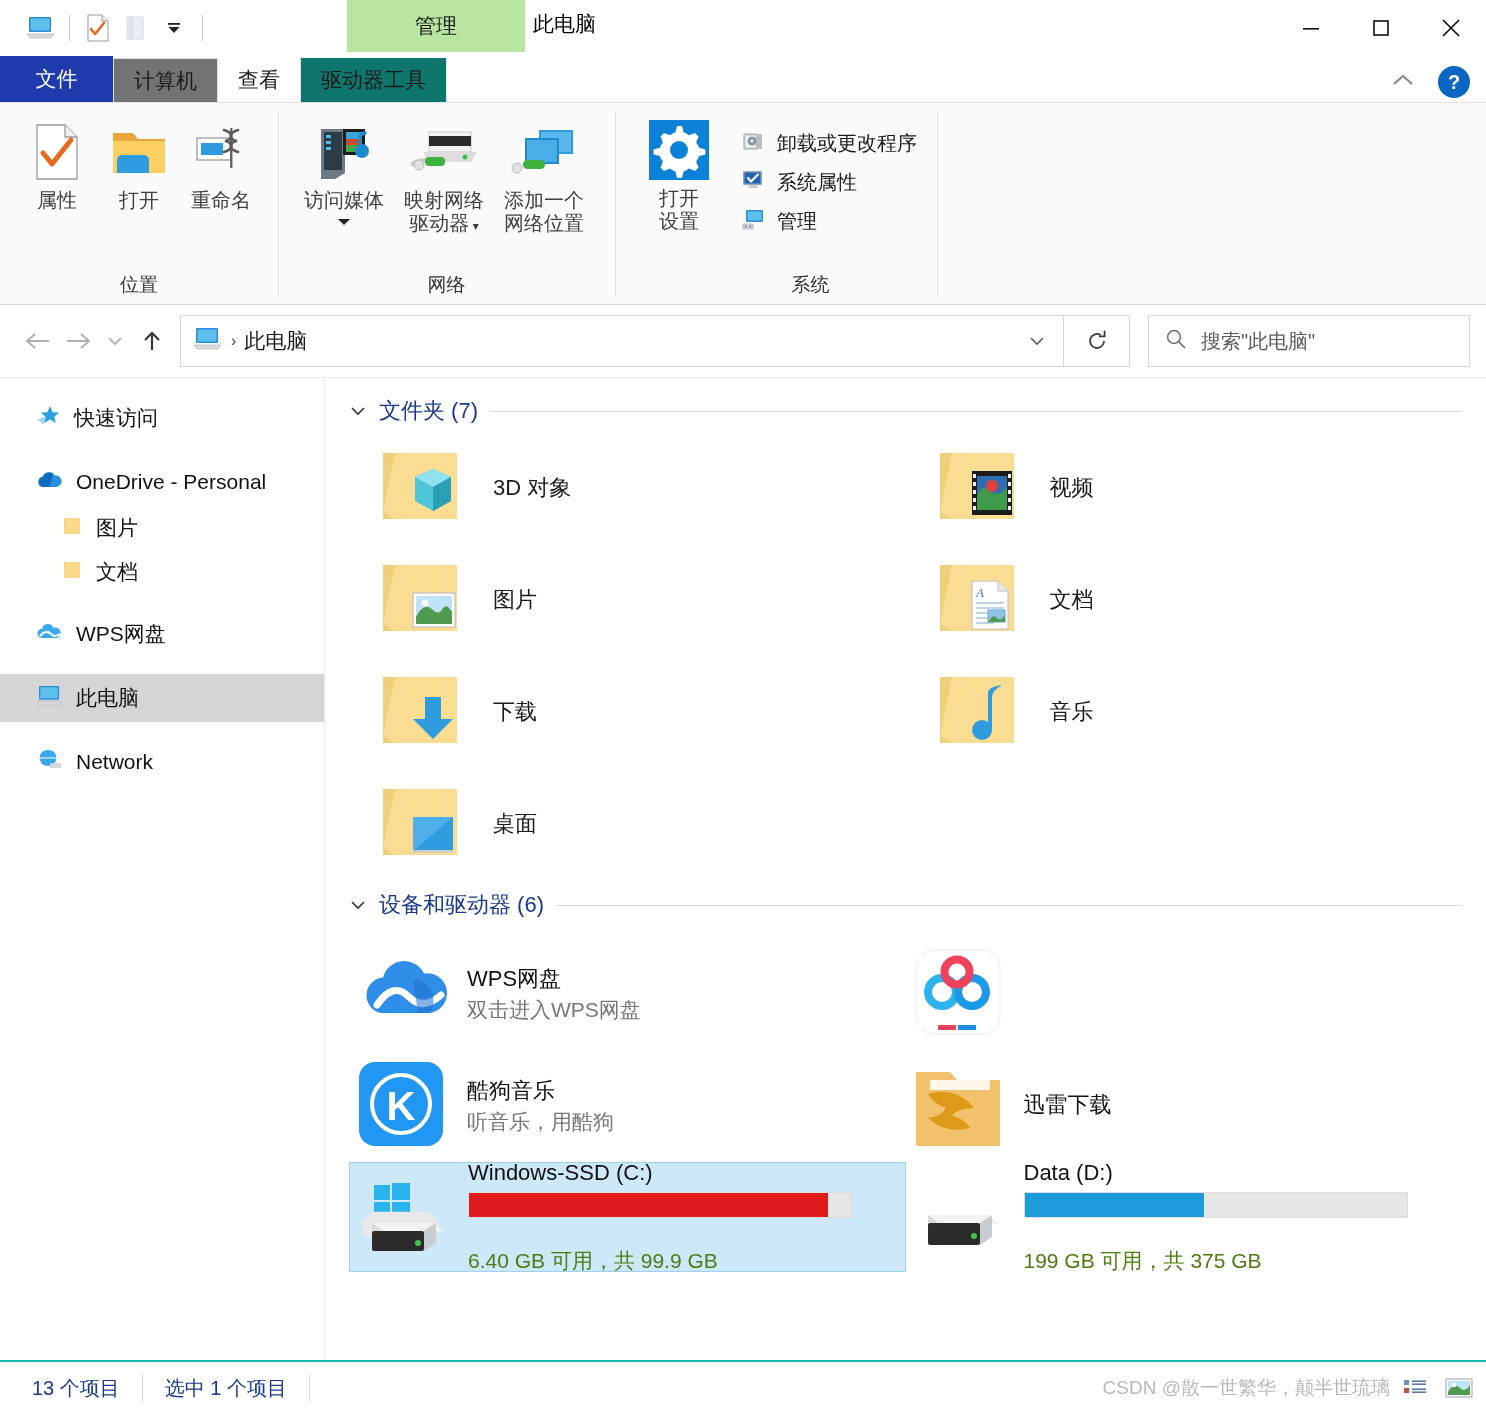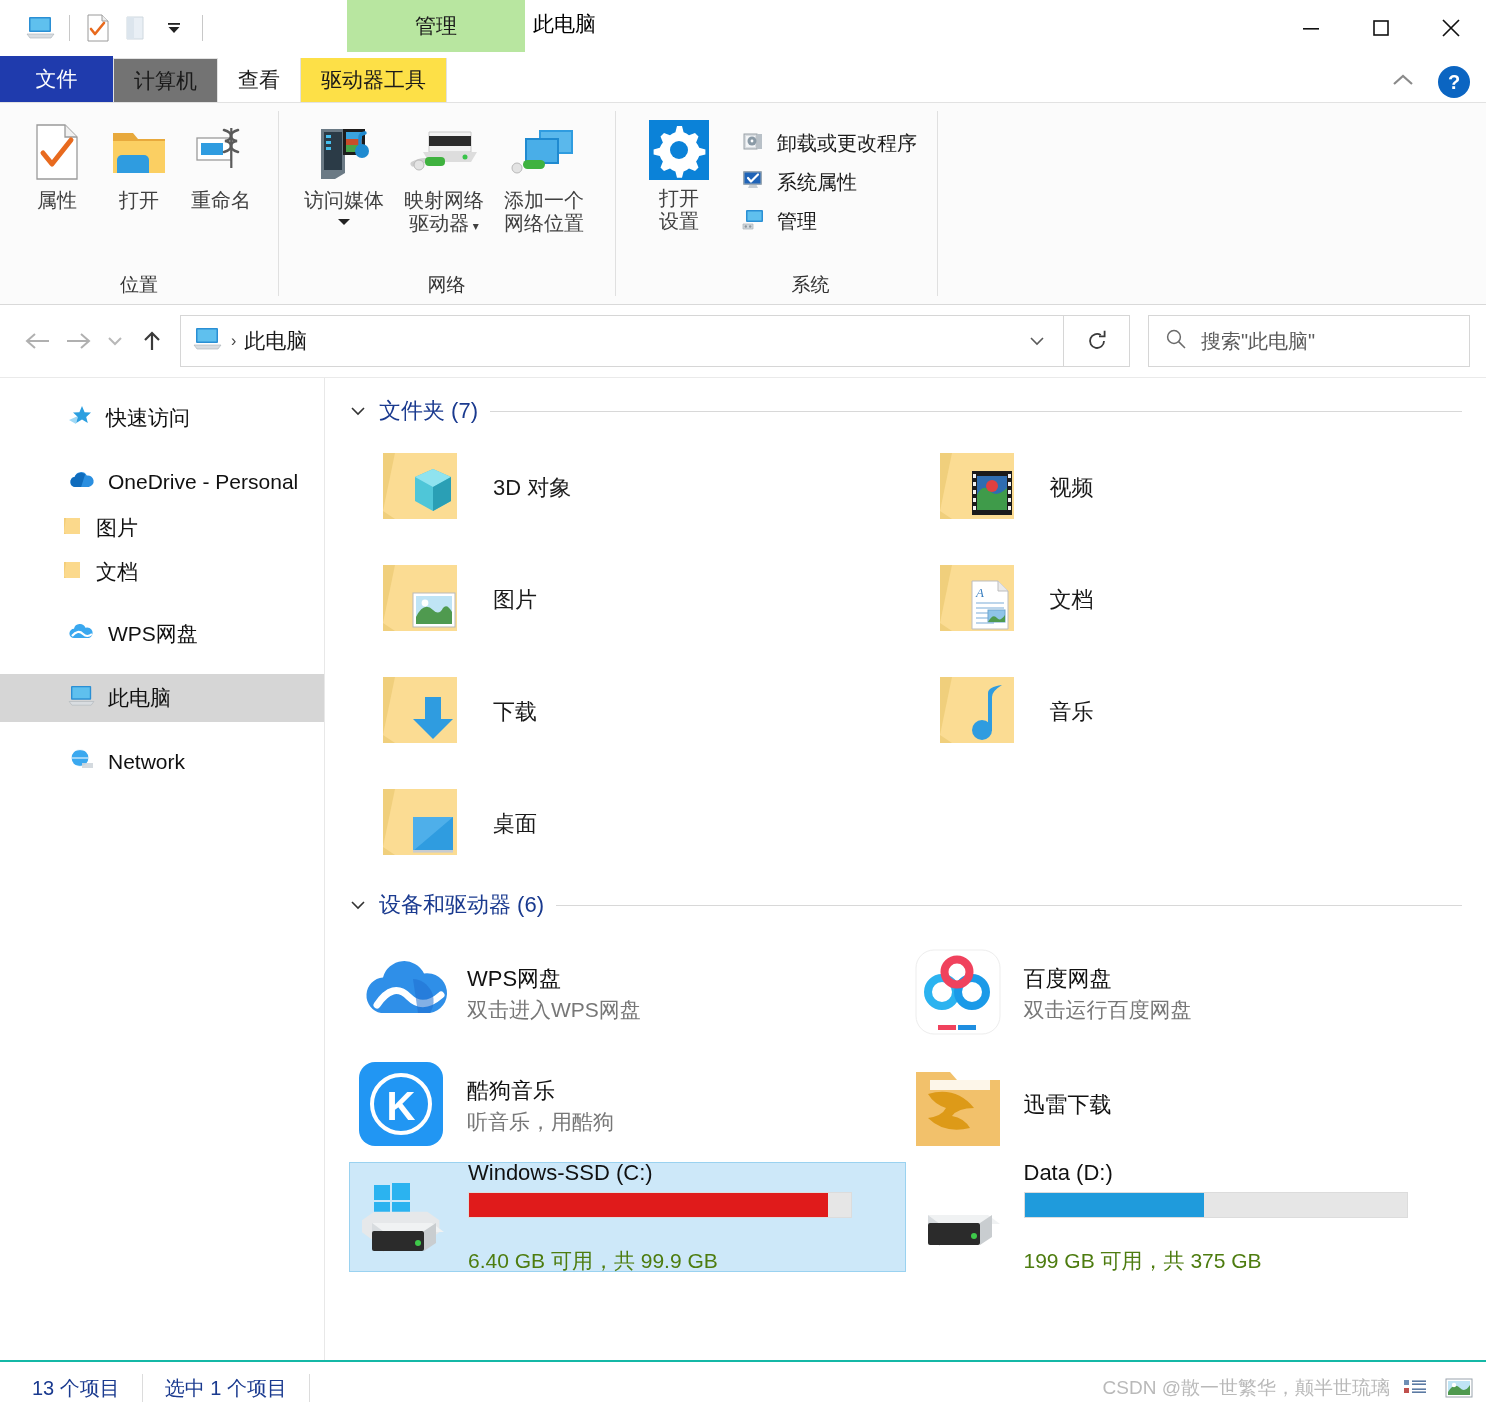--- a/index.html
+++ b/index.html
@@ -25,21 +25,21 @@
   }
   .winbtns { position: absolute; right: 0; top: 0; display: flex; height: 56px; }
   .winbtn { width: 70px; height: 56px; display: flex; align-items: center; justify-content: center; }
   .winbtn svg { display:block; }
 
   
   .tabstrip { height: 46px; display: flex; align-items: flex-end; position: relative; flex: 0 0 auto; }
   .tab { height: 44px; display: flex; align-items: center; justify-content: center; font-size: 21px; color: #1a1a1a; padding: 0 20px; }
   .tab.file { background: #1f3bad; color: #fff; width: 113px; padding: 0; height:46px; }
   .tab.active { background: #737373; border-left:1px solid #e2e2e2; border-right:1px solid #e2e2e2; border-top:1px solid #e2e2e2; }
-  .tab.sub { background: #fde047; border-left:1px solid #e2e2e2; border-right:1px solid #e2e2e2; }
+  .tab.sub { background: #0f766e; border-left:1px solid #e2e2e2; border-right:1px solid #e2e2e2; }
   .ribbon-toggles { position: absolute; right: 16px; bottom: 4px; display: flex; align-items: center; gap: 20px; }
   .help-btn { width: 32px; height: 32px; border-radius: 50%; background: #0b65c2; color: #fff;
               display:flex; align-items:center; justify-content:center; font-size: 20px; font-weight: bold; }
 
   
   .ribbon { height: 203px; background: #fbfbfb; border-top: 1px solid #e2e2e2; border-bottom: 1px solid #d9d9d9;
             display: flex; flex: 0 0 auto; position: relative; }
   .rgroup { display: flex; flex-direction: column; justify-content: space-between; position: relative; padding-top: 10px; }
   .rgroup + .rgroup::before { content:""; position:absolute; left:0; top:8px; bottom:8px; width:1px; background:#e0e0e0; }
   .rgroup-body { display: flex; align-items: flex-start; padding: 0 16px; flex: 1; }
@@ -63,21 +63,21 @@
   .crumb-sep { color: #444; font-size: 16px; margin: 0 8px; }
   .crumb-drop { margin-left: auto; width: 52px; display:flex; align-items:center; justify-content:center; }
   .refresh { width: 66px; height: 52px; border: 1px solid #d6d6d6; border-left: none; display: flex; align-items:center; justify-content:center; background:#fff; }
   .searchbox { width: 322px; height: 52px; border: 1px solid #d6d6d6; background: #fff; display: flex; align-items:center;
                margin-left: 18px; padding-left: 16px; gap: 14px; }
   .search-ph { font-size: 20px; color: #5b5b5b; }
 
   
   .body { flex: 1; display: flex; min-height: 0; border-top: 1px solid #eaeaea; }
   .nav { width: 325px; flex: 0 0 325px; border-right: 1px solid #e8e8e8; padding-top: 16px; overflow: hidden; }
-  .nav-item { height: 48px; display: flex; align-items: center; padding-left: 68px; gap: 12px; font-size: 21px; color: #111; }
+  .nav-item { height: 48px; display: flex; align-items: center; padding-left: 36px; gap: 12px; font-size: 21px; color: #111; }
   .nav-item.child { padding-left: 62px; height: 44px; }
   .nav-item.selected { background: #d6d6d6; }
   .nav-gap { height: 16px; }
 
   .content { flex: 1; padding: 18px 24px 0 24px; overflow: hidden; position: relative; }
   .section-head { display: flex; align-items: center; gap: 12px; margin-bottom: 6px; }
   .chev { color: #333; font-size: 17px; line-height: 1; }
   .section-title { font-size: 22px; color: #1a3a8f; white-space: nowrap; }
   .section-rule { flex: 1; height: 1px; background: #d8d8d8; }
 
@@ -639,24 +639,20 @@
           <span>
             <svg width="96" height="92" viewBox="0 0 96 92">
               <rect x="6" y="4" width="84" height="84" rx="18" fill="#ffffff" stroke="#ededed"></rect>
               <circle cx="32" cy="46" r="14" fill="none" stroke="#2bb3f0" stroke-width="8"></circle>
               <circle cx="62" cy="46" r="14" fill="none" stroke="#1a9ae8" stroke-width="8"></circle>
               <circle cx="47" cy="26" r="12.5" fill="none" stroke="#f0425d" stroke-width="8"></circle>
               <rect x="28" y="79" width="18" height="5" fill="#f0425d"></rect>
               <rect x="48" y="79" width="18" height="5" fill="#1f8ee0"></rect>
             </svg>
           </span>
-          <span class="dev-texts">
-            <span class="dev-title">百度网盘</span>
-            <span class="dev-sub">双击运行百度网盘</span>
-          </span>
         </div>
 
         <div class="dev-item">
           <span>
             <svg width="96" height="92" viewBox="0 0 96 92">
               <rect x="6" y="4" width="84" height="84" rx="16" fill="#2196f3"></rect>
               <circle cx="48" cy="46" r="29" fill="none" stroke="#ffffff" stroke-width="4"></circle>
               <text x="48" y="62" font-size="40" font-weight="bold" fill="#ffffff" text-anchor="middle" font-family="Liberation Sans, sans-serif">K</text>
             </svg>
           </span>

